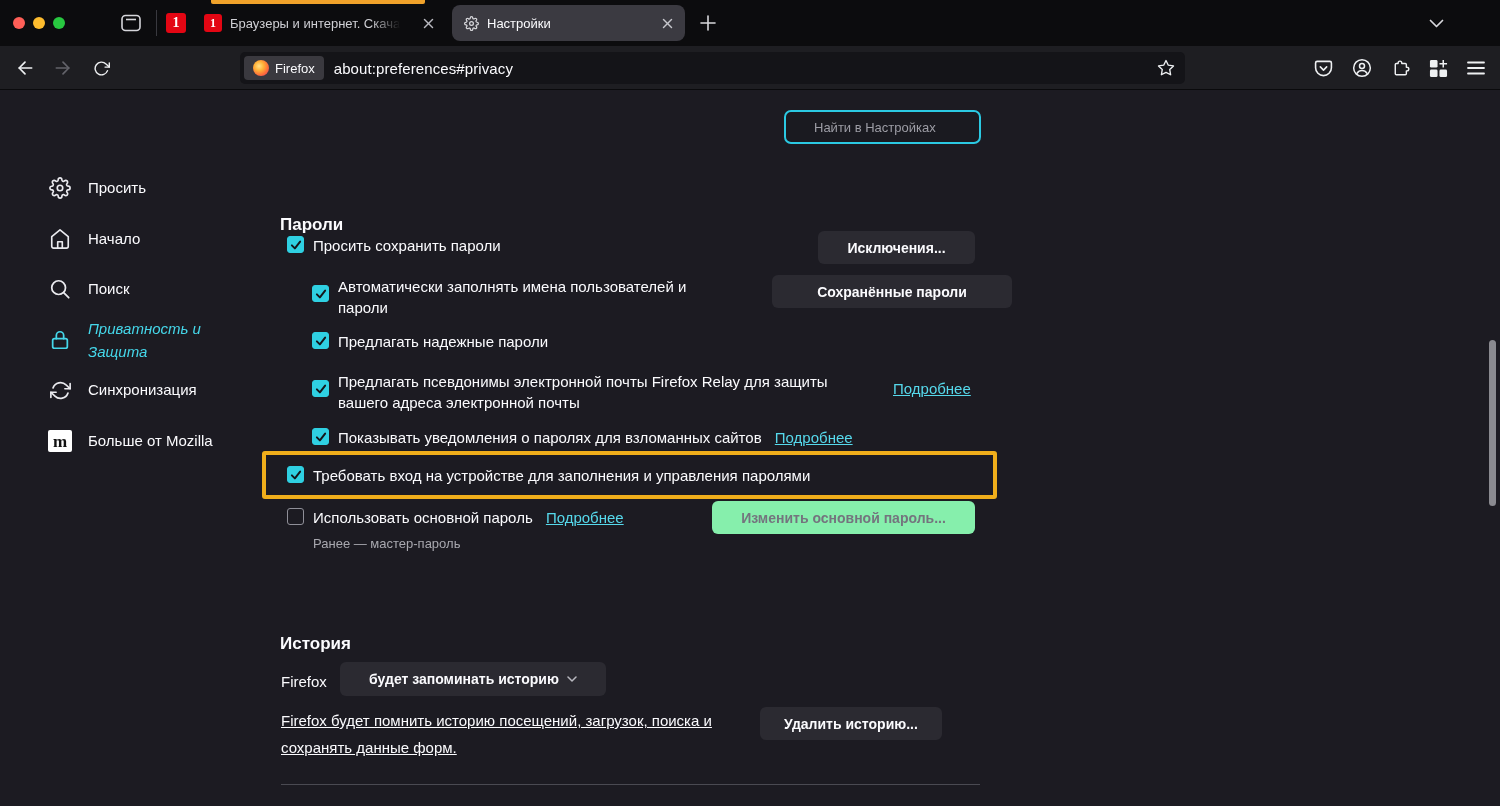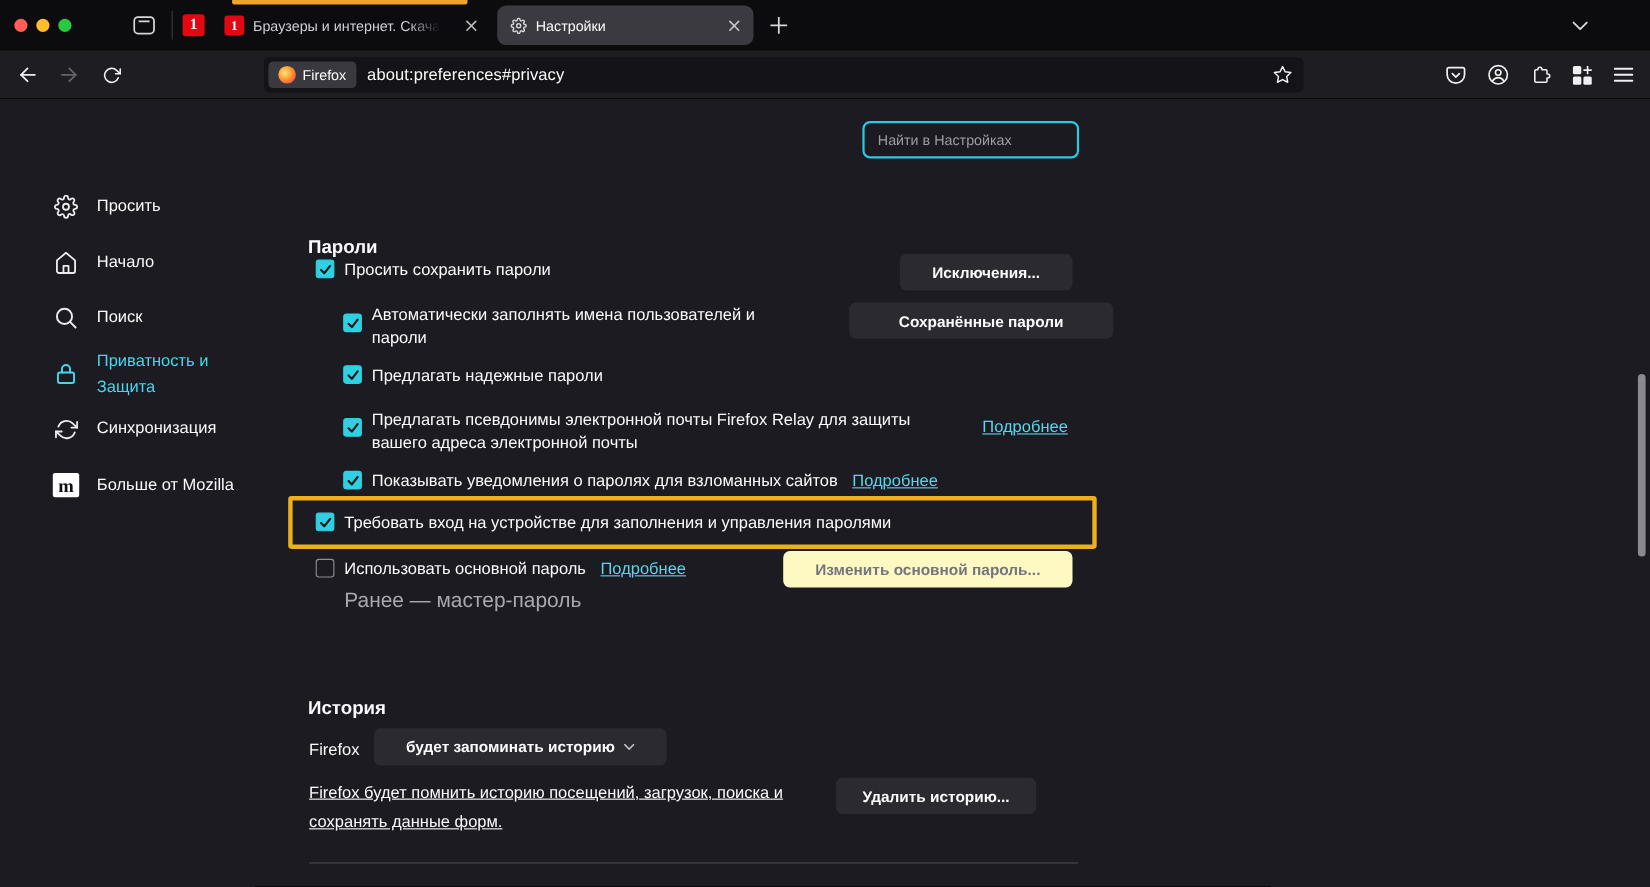--- a/index.html
+++ b/index.html
@@ -43,46 +43,46 @@
     gap:6px; padding:0 9px; font-size:13px; }
   .ff-logo { width:16px; height:16px; border-radius:50%;
     background:radial-gradient(circle at 38% 38%, #ffe08a 0%, #ffb338 32%, #ff7139 62%, #e0316e 100%); }
   .url-text { margin-left:10px; font-size:15px; color:#fbfbfe; letter-spacing:.1px; }
   .star-btn { margin-left:auto; display:flex; }
   
   .content { position:absolute; top:90px; left:0; right:0; bottom:0; background:#1c1b22; }
   .search-box { position:absolute; left:784px; top:20px; width:197px; height:34px;
     border:2px solid #2bc9e2; border-radius:7px; background:#1a1a20; display:flex; align-items:center; }
   .search-box input { width:100%; background:transparent; border:none; outline:none;
-    color:#fca5a5; font:13px "Liberation Sans", sans-serif; padding:0 12px; }
+    color:#fca5a5; font:13px "Liberation Sans", sans-serif; padding:0 28px; }
   .search-box input::placeholder { color:#9d9da5; }
   .scroll-thumb { position:absolute; left:1489px; top:250px; width:7px; height:166px;
     background:#8a8a90; border-radius:4px; }
   
   .side-item { position:absolute; display:flex; gap:16px; align-items:flex-start; cursor:default; }
   .side-item .s-icon { width:24px; height:24px; flex:0 0 24px; display:flex; align-items:center; justify-content:center; }
   .side-item .s-label { font-size:15px; line-height:23px; width:142px; }
-  .side-item.active .s-label { color:#45d7ea; }
+  .side-item.active .s-label { color:#45d7ea;font-style:italic; }
   .moz-box { width:24px; height:22px; background:#fff; border-radius:2px; color:#111;
     font:bold 17px "Liberation Serif", serif; display:flex; align-items:center; justify-content:center; line-height:1; }
   
   .h2 { position:absolute; font-size:17px; font-weight:bold; color:#fbfbfe; }
   .checkbox { position:absolute; width:17px; height:17px; border-radius:3px;
     border:1.5px solid #8f8f98; background:transparent; display:flex; align-items:center; justify-content:center; }
   .checkbox svg { display:none; }
   .checkbox.checked { background:#2fd0e2; border-color:#2fd0e2; }
   .checkbox.checked svg { display:block; }
   .cb-label { position:absolute; font-size:15px; line-height:21px; color:#fbfbfe; }
   .link { color:#56d9ec; text-decoration:underline; font-size:15px; cursor:pointer; }
   .pref-btn { position:absolute; background:#2b2a31; border:none; border-radius:6px; color:#fbfbfe;
     font:bold 14px "Liberation Sans", sans-serif; display:flex; align-items:center; justify-content:center; cursor:pointer; }
-  .pref-btn.disabled { background:#fef9c3; color:#74747e;text-align:right; }
+  .pref-btn.disabled { background:#86efac; color:#74747e;text-align:right; }
   .highlight-box { position:absolute; left:262px; top:361px; width:735px; height:48px;
     border:4px solid #f0ae1b; border-radius:3px; }
-  .caption { position:absolute; font-size:19px; color:#a8a8af; }
+  .caption { position:absolute; font-size:13px; color:#a8a8af; }
   .dropdown { position:absolute; left:340px; top:572px; width:266px; height:34px; background:#2b2a31;
     border-radius:6px; display:flex; align-items:center; justify-content:center; gap:8px;
     font-weight:bold; font-size:14px; cursor:pointer; }
   .desc { position:absolute; left:281px; top:617px; width:505px; font-size:15px; line-height:27px;text-decoration:underline; }
   .divider { position:absolute; left:281px; top:694px; width:699px; height:1px; background:#4a4a52; }
   svg { display:block; }
 </style>
 </head>
 <body>
 

